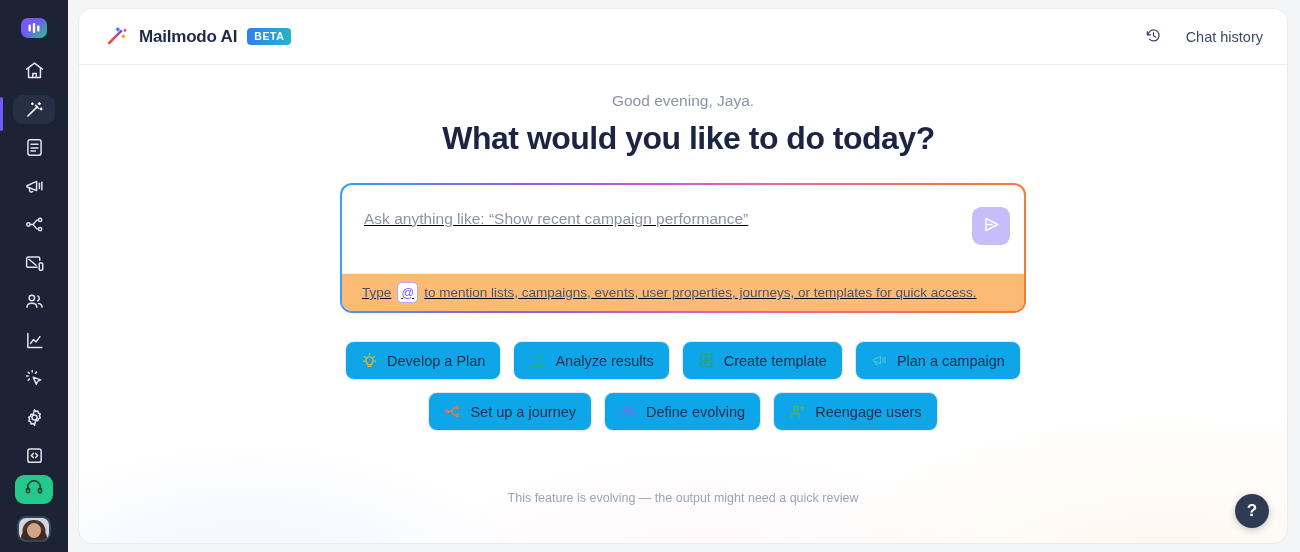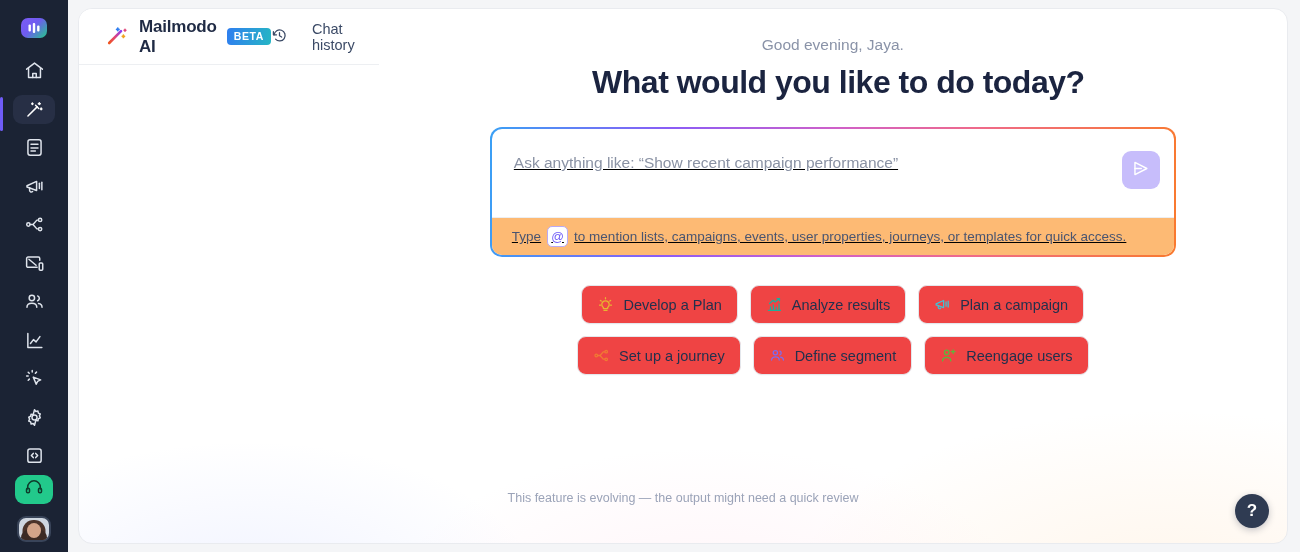--- a/index.html
+++ b/index.html
@@ -62,21 +62,21 @@
 
   
   .main-wrap { flex: 1 1 auto; padding: 8px 12px 8px 10px; height: 552px; }
   .card {
     width: 100%; height: 100%;
     background: #ffffff;
     border: 1px solid #e9ebef;
     border-radius: 14px;
     position: relative;
     overflow: hidden;
-    display: flex; flex-direction: row;
+    display: flex; flex-direction: column;
   }
   .card::after {
     content: ""; position: absolute; left: 0; right: 0; bottom: 0; height: 260px;
     background:
       radial-gradient(ellipse 420px 220px at 14% 120%, rgba(140,160,255,0.13), rgba(255,255,255,0) 70%),
       radial-gradient(ellipse 460px 230px at 52% 125%, rgba(255,170,200,0.13), rgba(255,255,255,0) 70%),
       radial-gradient(ellipse 520px 250px at 90% 118%, rgba(255,196,130,0.16), rgba(255,255,255,0) 72%);
     pointer-events: none;
   }
 
@@ -132,21 +132,21 @@
     display: inline-flex; align-items: center; justify-content: center;
     width: 21px; height: 21px; border: 1px solid #b9a9f5; border-radius: 5px;
     color: #6f5cf7; font-size: 12.5px; background: #fff; cursor: pointer;
   }
 
   
   .chip-rows { margin-top: 28px; width: 720px; }
   .chip-row { display: flex; justify-content: center; gap: 12px; margin-bottom: 12px; }
   .chip {
     display: inline-flex; align-items: center; gap: 9px;
-    background: #ef4444; border: 1px solid #e4e7ec; border-radius: 9px;
+    background: #0ea5e9; border: 1px solid #e4e7ec; border-radius: 9px;
     padding: 10px 15px; font-size: 14.5px; color: #23304d; cursor: pointer;
     box-shadow: 0 1px 1px rgba(20,30,60,0.02);
     white-space: nowrap;
   }
   .chip svg { display: block; flex: 0 0 auto; }
 
   .footnote {
     position: absolute; left: 0; right: 0; bottom: 38px; text-align: center;
     font-size: 12.5px; color: #9ba3b8; z-index: 3;
   }
@@ -384,20 +384,29 @@
                 <svg width="17" height="17" viewBox="0 0 24 24" fill="none" stroke="#1fae9a" stroke-width="1.8" stroke-linecap="round" stroke-linejoin="round">
                   <path d="M3.4 20.4h17"></path>
                   <path d="M6.4 20.4v-5M10.4 20.4v-8M14.4 20.4v-4.6M18.4 20.4v-9.4"></path>
                   <path d="M5 10.6 10 6l3 2.4 5.6-4.6" stroke="#1fae9a"></path>
                   <path d="M15.6 3.6h3.4v3.2" stroke="#1fae9a"></path>
                 </svg>
               </span>
               <span>Analyze results</span>
             </div>
 
+            <div class="chip">
+              <span>
+                <svg width="17" height="17" viewBox="0 0 24 24" fill="none" stroke="#2fa35e" stroke-width="1.8" stroke-linecap="round" stroke-linejoin="round">
+                  <rect x="4.6" y="3" width="14.8" height="18" rx="2.2"></rect>
+                  <path d="M8.4 8h7.2M8.4 12h7.2M8.4 16h4.6"></path>
+                </svg>
+              </span>
+              <span>Create template</span>
+            </div>
 
             <div class="chip">
               <span>
                 <svg width="17" height="17" viewBox="0 0 24 24" fill="none" stroke="#3fc3d6" stroke-width="1.8" stroke-linecap="round" stroke-linejoin="round">
                   <path d="M3 11 13.6 6.4v10L3 12.6z"></path>
                   <path d="M6 13.6v2.6a1.9 1.9 0 0 0 3.2 1.1"></path>
                   <path d="M17 8.4v6M20 7.2v8.4"></path>
                 </svg>
               </span>
               <span>Plan a campaign</span>
@@ -420,21 +429,21 @@
 
             <div class="chip">
               <span>
                 <svg width="17" height="17" viewBox="0 0 24 24" fill="none" stroke="#7b6cf0" stroke-width="1.8" stroke-linecap="round" stroke-linejoin="round">
                   <circle cx="9" cy="8.2" r="3"></circle>
                   <path d="M3.6 18.4c0-2.8 2.4-4.4 5.4-4.4s5.4 1.6 5.4 4.4"></path>
                   <path d="M15.4 5.8a2.9 2.9 0 0 1 0 5.4"></path>
                   <path d="M16.4 14.4c2.3.4 4 1.8 4 4"></path>
                 </svg>
               </span>
-              <span>Define segment</span>
+              <span>Define evolving</span>
             </div>
 
             <div class="chip">
               <span>
                 <svg width="17" height="17" viewBox="0 0 24 24" fill="none" stroke="#5cb83c" stroke-width="1.8" stroke-linecap="round" stroke-linejoin="round">
                   <circle cx="9.4" cy="7.6" r="3.2"></circle>
                   <path d="M3.6 19.6c0-3 2.6-4.8 5.8-4.8s5.8 1.8 5.8 4.8"></path>
                   <path d="M18.6 4v5.2M16 6.6h5.2"></path>
                 </svg>
               </span>

